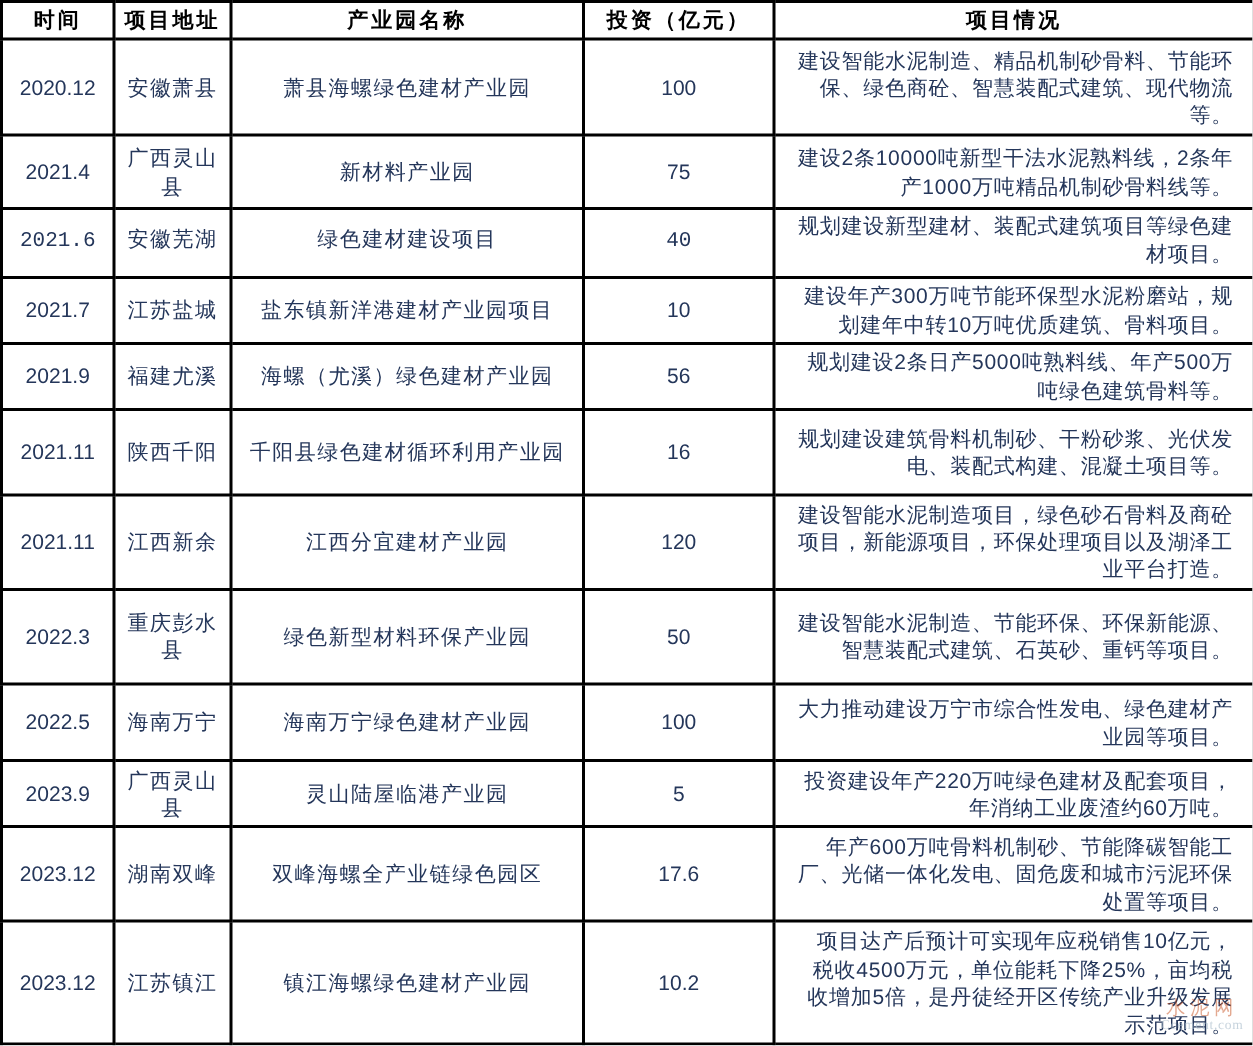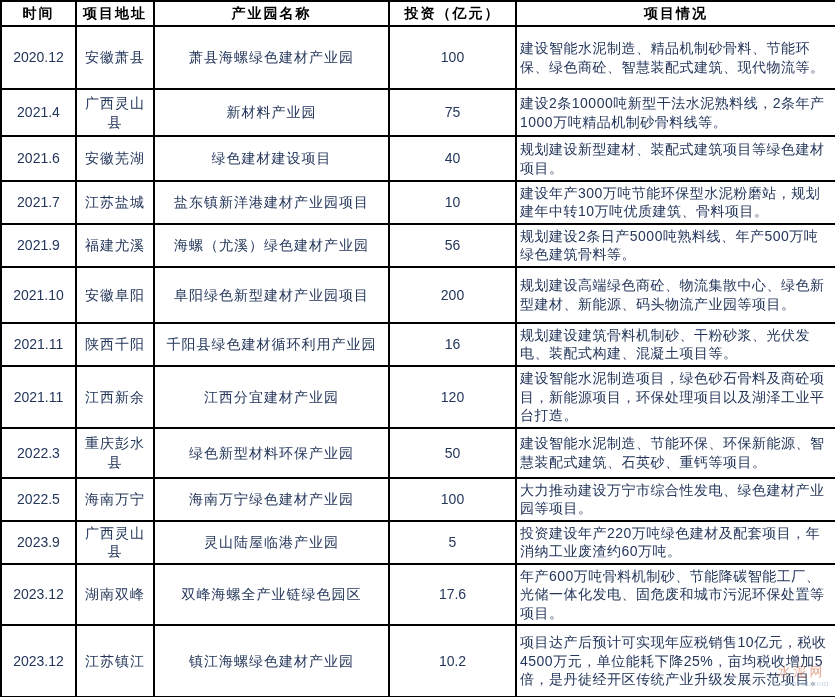--- a/index.html
+++ b/index.html
@@ -36,28 +36,28 @@
   .data-table td {
     color: #24365a;
     font-size: 14px;
     line-height: 1.32;
   }
   td.col-time { letter-spacing: 0; font-size: 14px; }
   td.col-location { letter-spacing: 1px; text-align: center; }
   td.col-park { letter-spacing: 1px; }
   td.col-investment { letter-spacing: 0; }
   td.col-details {
-    text-align: left;
-    padding: 2px 3px;
+    text-align: right;
+    padding: 2px 13px;
     letter-spacing: 0.5px;
   }
   
   tbody tr:nth-child(1)  { height: 63px; }
   tbody tr:nth-child(2)  { height: 47px; }
-  tbody tr:nth-child(3)  { height: 45px; }
+  tbody tr:nth-child(3)  { height: 45px; font-family: Liberation Mono, monospace; }
   tbody tr:nth-child(4)  { height: 32px; }
   tbody tr:nth-child(5)  { height: 33px; }
   tbody tr:nth-child(6)  { height: 56px; }
   tbody tr:nth-child(7)  { height: 41px; }
   tbody tr:nth-child(8)  { height: 62px; }
   tbody tr:nth-child(9)  { height: 50px; }
   tbody tr:nth-child(10) { height: 43px; }
   tbody tr:nth-child(11) { height: 40px; border-radius: 21px; }
   tbody tr:nth-child(12) { height: 55px; }
   tbody tr:nth-child(13) { height: 72px; }
@@ -136,27 +136,20 @@
           <td class="col-details">建设年产300万吨节能环保型水泥粉磨站，规划建年中转10万吨优质建筑、骨料项目。</td>
         </tr>
         <tr>
           <td class="col-time">2021.9</td>
           <td class="col-location">福建尤溪</td>
           <td class="col-park">海螺（尤溪）绿色建材产业园</td>
           <td class="col-investment">56</td>
           <td class="col-details">规划建设2条日产5000吨熟料线、年产500万吨绿色建筑骨料等。</td>
         </tr>
         <tr>
-          <td class="col-time">2021.10</td>
-          <td class="col-location">安徽阜阳</td>
-          <td class="col-park">阜阳绿色新型建材产业园项目</td>
-          <td class="col-investment">200</td>
-          <td class="col-details">规划建设高端绿色商砼、物流集散中心、绿色新型建材、新能源、码头物流产业园等项目。</td>
-        </tr>
-        <tr>
           <td class="col-time">2021.11</td>
           <td class="col-location">陕西千阳</td>
           <td class="col-park">千阳县绿色建材循环利用产业园</td>
           <td class="col-investment">16</td>
           <td class="col-details">规划建设建筑骨料机制砂、干粉砂浆、光伏发电、装配式构建、混凝土项目等。</td>
         </tr>
         <tr>
           <td class="col-time">2021.11</td>
           <td class="col-location">江西新余</td>
           <td class="col-park">江西分宜建材产业园</td>

